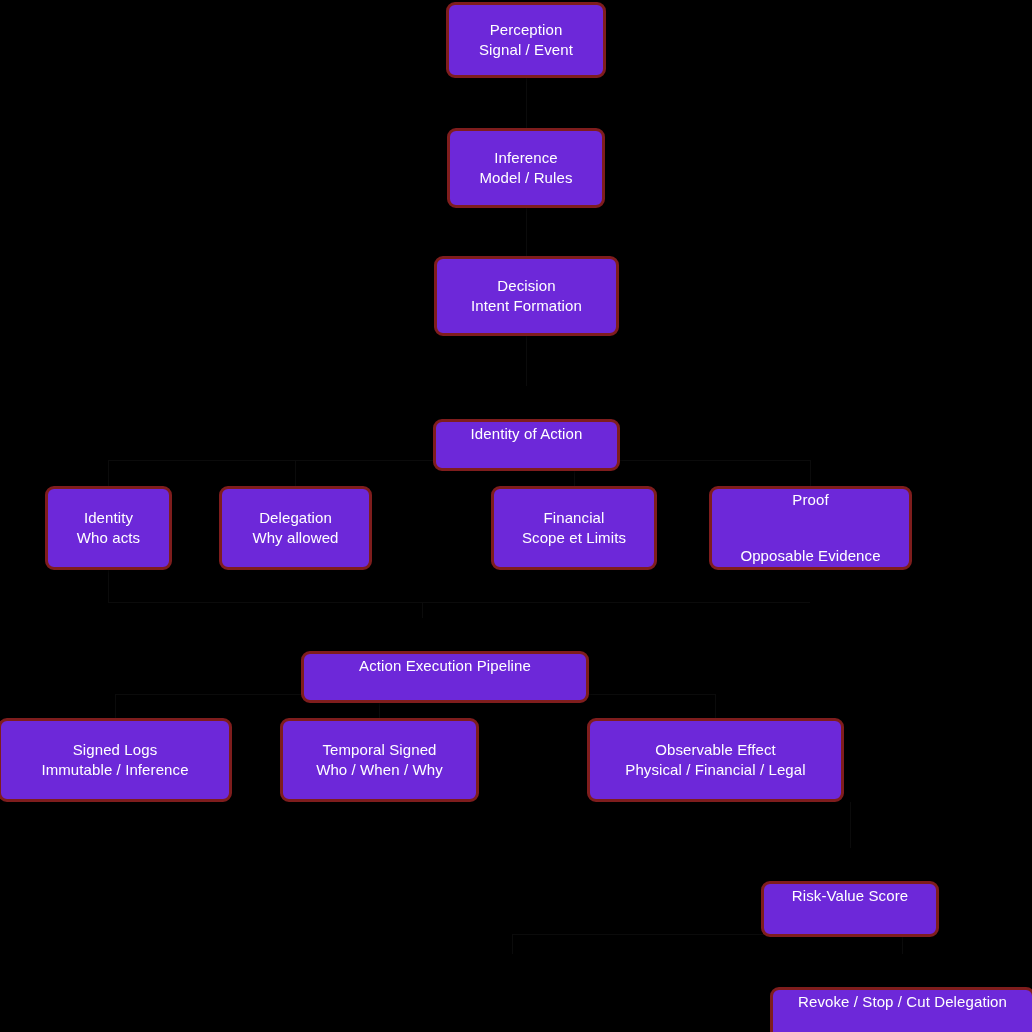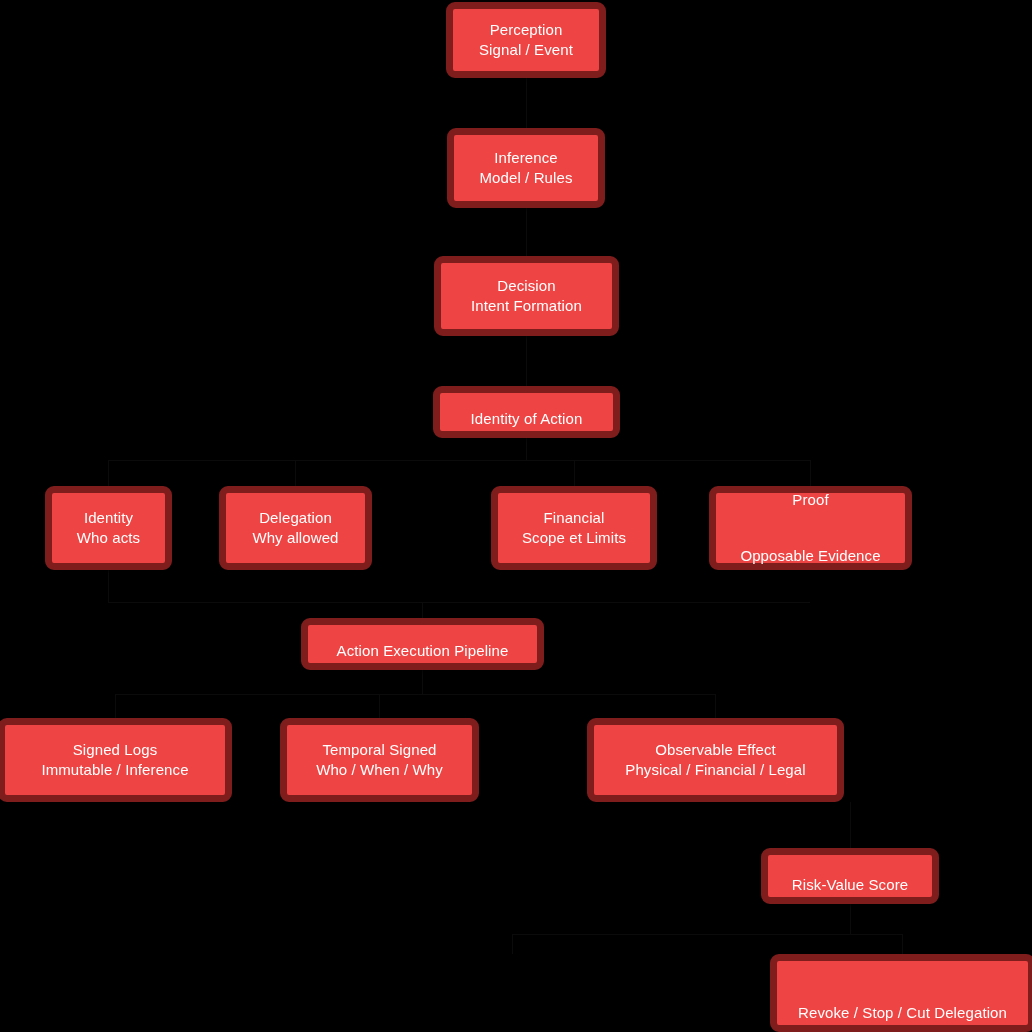--- a/index.html
+++ b/index.html
@@ -11,41 +11,42 @@
     position: relative;
     width: 1032px;
     height: 1032px;
     background: #000000;
     overflow: hidden;
     font-family: "Liberation Sans", sans-serif;
   }
   .node {
     position: absolute;
     box-sizing: border-box;
-    background: #ef4444;
-    border: 7px solid #7f1d1d;
+    background: #6d28d9;
+    border: 3px solid #7f1d1d;
     border-radius: 9px;
     color: #ffffff;
     display: flex;
     flex-direction: column;
     align-items: center;
     justify-content: center;
     text-align: center;
     font-size: 15px;
     line-height: 20px;
     letter-spacing: 0.1px;
     box-shadow: 1px 2px 3px rgba(0,0,0,0.55);
     padding: 2px 10px;
     white-space: nowrap;
   }
   .node .line1, .node .line2 {
     display: block;
   }
   .node.single {
-    justify-content: flex-end;
+    justify-content: flex-start;
+    margin-top: 33px;
   }
   .connector {
     position: absolute;
     background: #0b0b0b;
   }
   .connector.v { width: 1px; }
   .connector.h { height: 1px; }
 </style>
 </head>
 <body>
@@ -107,21 +108,21 @@
   <div class="node" style="left:491px; top:486px; width:166px; height:84px;">
     <span class="line1">Financial</span>
     <span class="line2">Scope et Limits</span>
   </div>
 
   <div class="node" style="left:709px; top:486px; width:203px; height:84px;gap:36px;">
     <span class="line1">Proof</span>
     <span class="line2">Opposable Evidence</span>
   </div>
 
-  <div class="node single" style="left:301px; top:618px; width:243px; height:52px;">
+  <div class="node single" style="left:301px; top:618px; width:288px; height:52px;">
     <span class="line1">Action Execution Pipeline</span>
   </div>
 
   <div class="node" style="left:-2px; top:718px; width:234px; height:84px;">
     <span class="line1">Signed Logs</span>
     <span class="line2">Immutable / Inference</span>
   </div>
 
   <div class="node" style="left:280px; top:718px; width:199px; height:84px;">
     <span class="line1">Temporal Signed</span>

